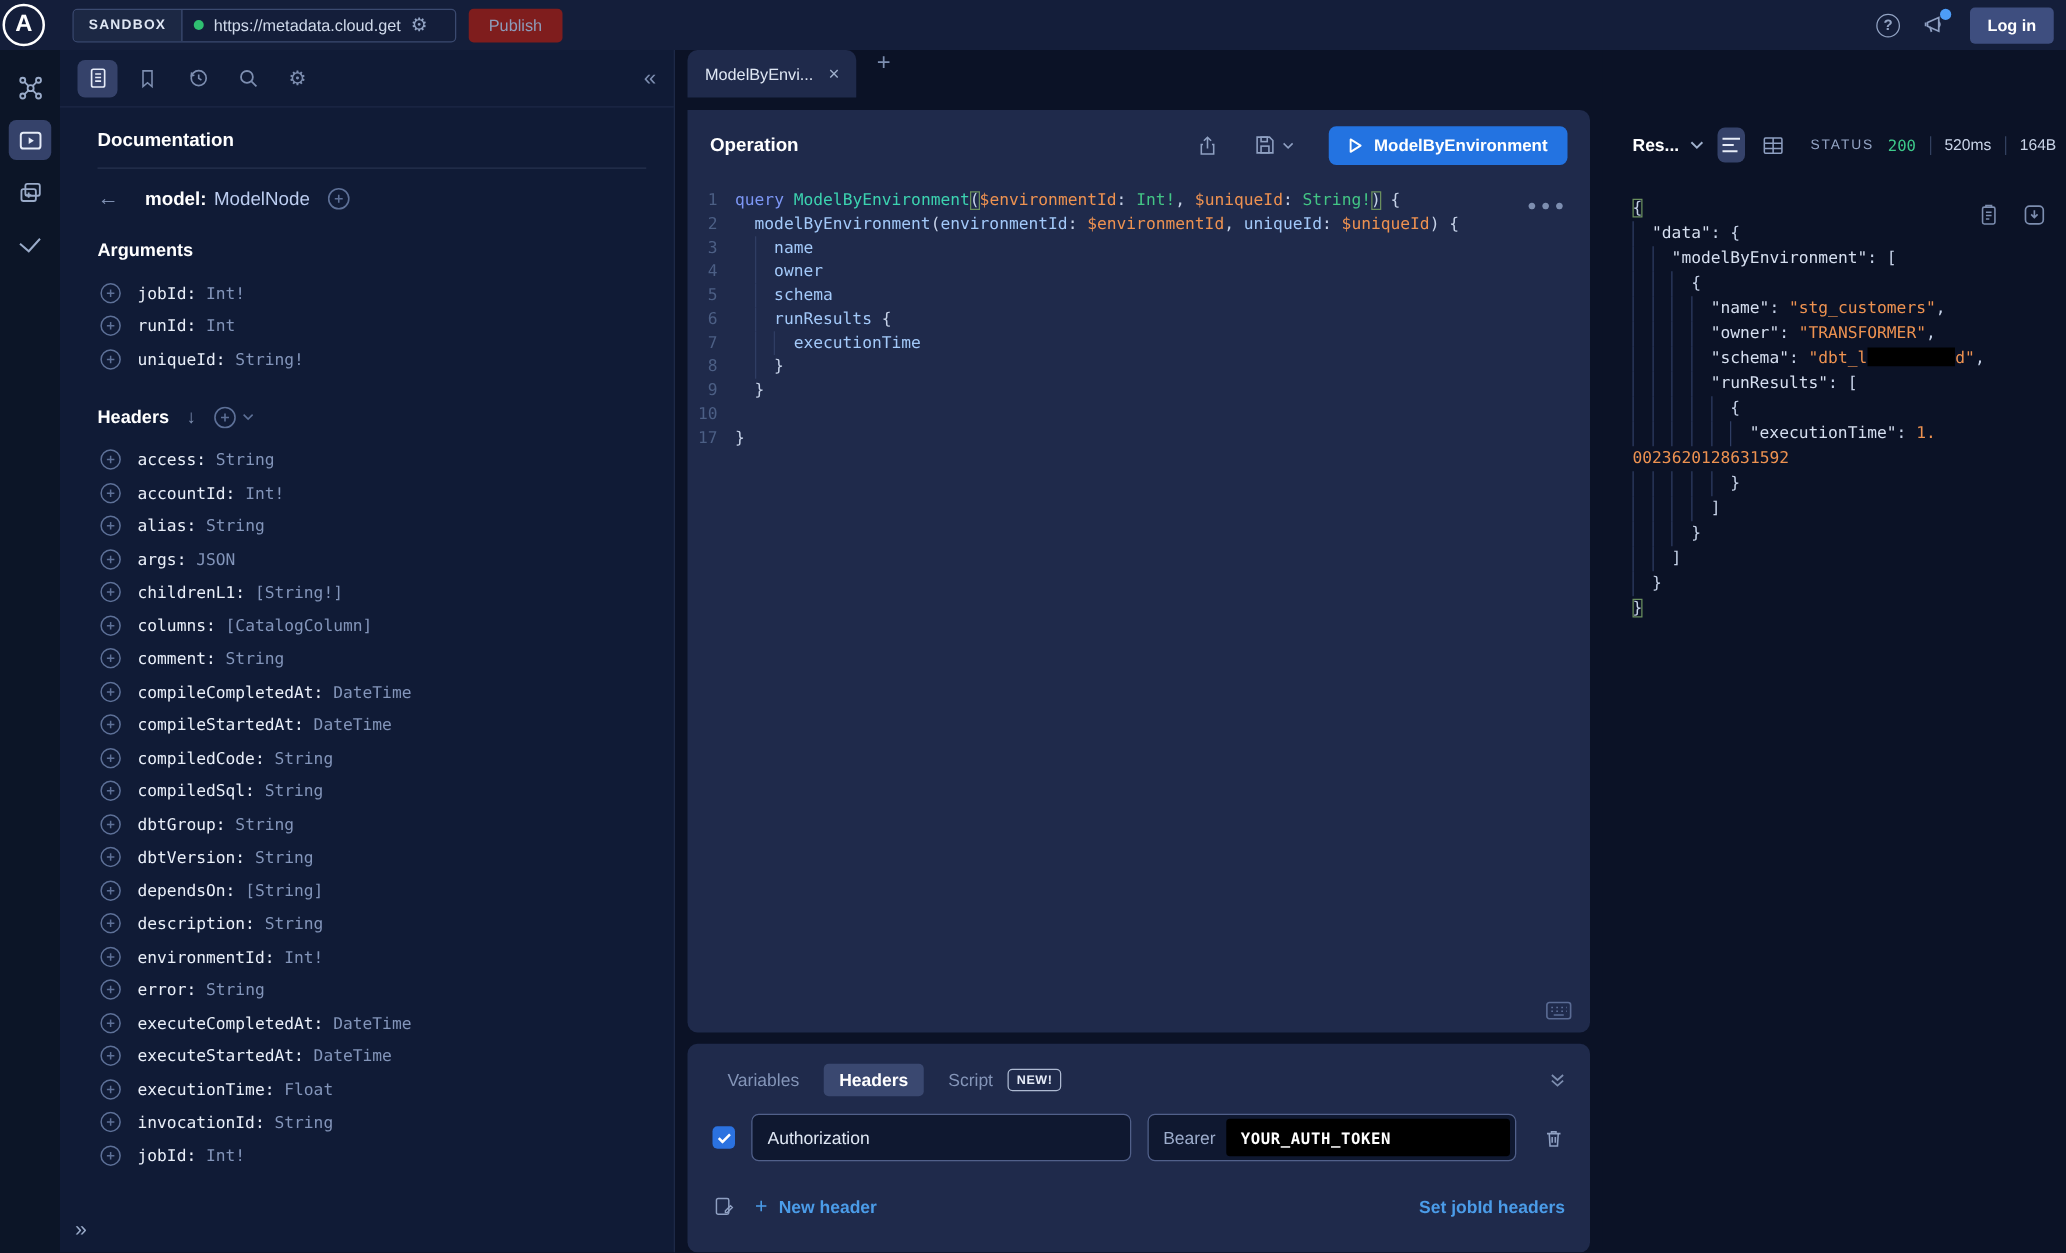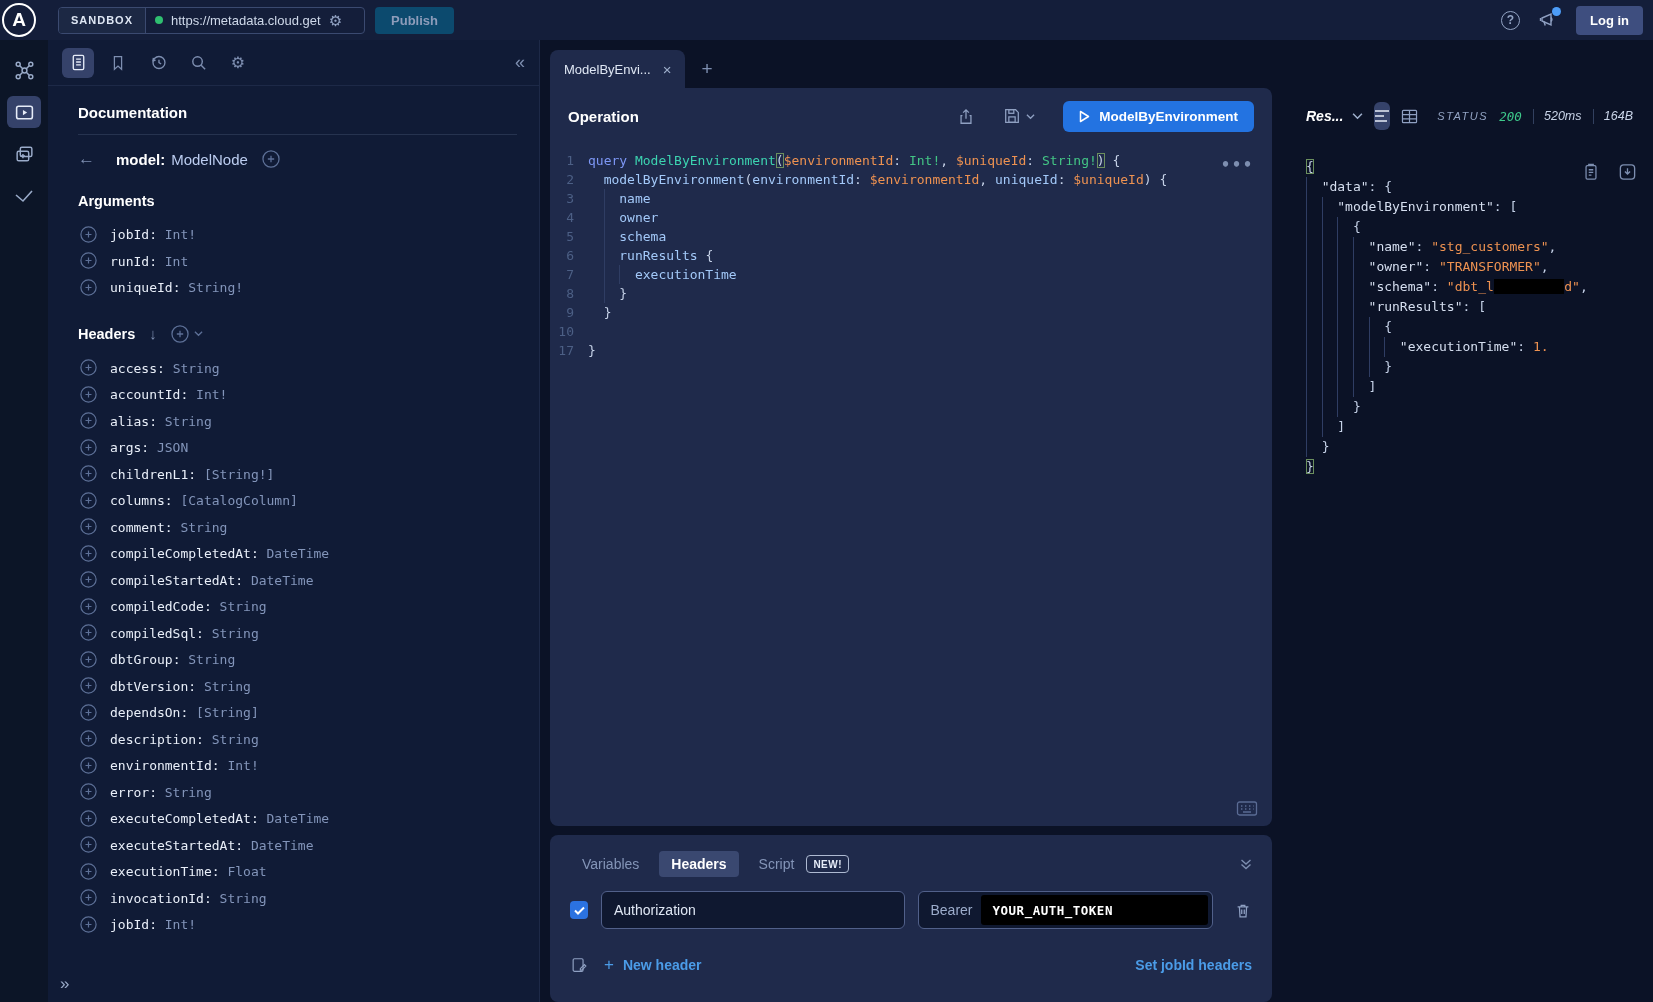--- a/index.html
+++ b/index.html
@@ -19,21 +19,21 @@
   .ic{color:#8fa0c2}
   
   .topbar{ height:40px; background:var(--topbar); display:flex; align-items:center; padding:0 10px 0 2px; flex:0 0 auto; }
   .logo{ width:34px; height:34px; border:2px solid #fff; border-radius:50%; display:flex; align-items:center; justify-content:center; font-weight:bold; font-size:19px; color:#fff; margin-right:22px; }
   .urlgroup{ display:flex; align-items:center; border:1px solid #3b4a70; border-radius:4px; height:27px; overflow:hidden; }
   .sandbox-chip{ padding:0 12px; height:100%; display:flex; align-items:center; font-size:11px; font-weight:bold; letter-spacing:1px; color:#dfe7f4; border-right:1px solid #3b4a70; background:#1c2844; }
   .url-box{ display:flex; align-items:center; gap:8px; padding:0 9px; width:218px; }
   .gdot{ width:8px; height:8px; border-radius:50%; background:#2fbf71; flex:0 0 auto;}
   .url-text{ font-size:13px; color:#cfd9ea; white-space:nowrap; overflow:hidden; }
   .gear{ font-size:15px; color:#93a4c4; line-height:1; }
-  .publish-btn{ margin-left:10px; background:#0c4a6e; color:#8d9cba; font-weight:bold; font-size:13px; border:none; border-radius:4px; padding:6px 16px; }
+  .publish-btn{ margin-left:10px; background:#7f1d1d; color:#8d9cba; font-weight:normal; font-size:13px; border:none; border-radius:4px; padding:6px 16px; }
   .topbar-right{ margin-left:auto; display:flex; align-items:center; gap:18px; }
   .help-circ{ width:19px; height:19px; border-radius:50%; border:1.5px solid #93a4c4; color:#93a4c4; font-size:12px; font-weight:bold; display:flex; align-items:center; justify-content:center; }
   .mega-wrap{ position:relative; }
   .mega-dot{ position:absolute; top:-4px; right:-3px; width:9px; height:9px; background:#4d9df8; border-radius:50%; }
   .login-btn{ background:#3e4e7f; color:#fff; font-weight:bold; font-size:13px; border:none; border-radius:4px; padding:7px 14px; }
   
   .mainrow{ flex:1; display:flex; min-height:0; }
   .rail{ width:48px; background:var(--rail); display:flex; flex-direction:column; align-items:center; padding-top:14px; gap:10px; position:relative; flex:0 0 auto;}
   .rail-btn{ width:34px; height:32px; display:flex; align-items:center; justify-content:center; border-radius:6px; color:#9aabc9; }
   .rail-btn.sel{ background:#35426a; color:#e6ecf8; }
@@ -53,21 +53,21 @@
   .sec-h{ font-weight:bold; color:#fff; font-size:14.5px; margin-top:24px; margin-bottom:12px; display:flex; align-items:center; gap:14px;}
   .mrow{ display:flex; align-items:center; gap:13px; height:26.5px; padding-left:2px;}
   .mrow .nm{ font-family:"DejaVu Sans Mono",monospace; font-size:13px; color:#e9eff9; }
   .mrow .tp{ font-family:"DejaVu Sans Mono",monospace; font-size:13px; color:#8395ba; }
   .cplus{ flex:0 0 auto; color:#5d7097; }
   .expand-right{ position:absolute; bottom:8px; left:12px; color:#9aabc9; font-size:17px; }
   .sort-ic{ color:#7d8eb0; font-size:15px; font-weight:normal;}
   .plus-chev{ display:flex; align-items:center; gap:5px; color:#5d7097;}
   
   .maincol{ flex:0 0 auto; width:742px; background:var(--mainbg); display:flex; flex-direction:column; padding:0 10px; min-height:0;}
-  .tabbar{ height:48px; display:flex; align-items:flex-end; flex:0 0 auto; }
+  .tabbar{ height:48px; display:flex; flex:0 0 auto; }
   .tab{ background:var(--card); border-radius:8px 8px 0 0; height:38px; display:flex; align-items:center; gap:12px; padding:0 14px; font-size:13px; color:#dfe7f4; }
   .tab-x{ color:#9fb0cc; font-size:15px; }
   .newtab{ color:#7d8eb0; font-size:19px; margin-left:16px; margin-bottom:8px; }
   .opcard{ background:var(--card); border-radius:0 8px 8px 8px; flex:1; display:flex; flex-direction:column; min-height:0; position:relative;}
   .ophead{ height:56px; display:flex; align-items:center; padding:0 18px; gap:28px; flex:0 0 auto;}
   .ophead .t{ font-size:15px; font-weight:bold; color:#fff; margin-right:auto;}
   .save-grp{ display:flex; align-items:center; gap:5px; color:#8fa0c2;}
   .run-btn{ background:var(--accent); border:none; border-radius:6px; color:#fff; font-weight:bold; font-size:13.5px; height:31px; padding:0 16px; display:flex; align-items:center; gap:9px; }
   .editor{ flex:1; position:relative; padding-top:7px; font-family:"DejaVu Sans Mono",monospace; font-size:13px; min-height:0;}
   .cl{ display:flex; line-height:19px; height:19px; }
@@ -95,21 +95,21 @@
   .val-box{ height:38px; border:1px solid var(--inputb); border-radius:6px; background:#0f1830; display:flex; align-items:center; padding:0 4px 0 12px; width:308px; gap:8px;}
   .val-box .pfx{ color:#9dadcc; font-size:14px; flex:0 0 auto;}
   .tok{ background:#000; border-radius:3px; height:30px; flex:1; display:flex; align-items:center; padding-left:12px; color:#fff; font-family:"DejaVu Sans Mono",monospace; font-weight:bold; font-size:12.5px; letter-spacing:0.5px;}
   .trash-btn{ color:#8fa0c2; margin-left:8px;}
   .nh-row{ display:flex; align-items:center; margin-top:26px; gap:16px;}
   .newhdr{ display:flex; align-items:center; gap:9px; color:var(--link); font-weight:bold; font-size:14px;}
   .newhdr .plus{ font-size:17px; font-weight:normal;}
   .shared{ margin-left:auto; color:var(--link); font-weight:bold; font-size:14px;}
   
   .resp{ flex:1; background:var(--mainbg); display:flex; flex-direction:column; padding:48px 0 0 24px; min-width:0;}
-  .resp-head{ height:56px; display:flex; align-items:center; gap:11px; flex:0 0 auto; padding-right:20px;font-style:italic;}
+  .resp-head{ height:56px; display:flex; align-items:center; gap:11px; flex:0 0 auto; padding-right:8px;}
   .resp-title{ font-size:14px; font-weight:bold; color:#fff; display:flex; align-items:center; gap:9px;}
   .ric{ width:30px; height:28px; border-radius:6px; display:flex; align-items:center; justify-content:center; color:#8fa0c2;}
   .ric.sel{ background:#35426a; color:#e6ecf8;}
   .status-lbl{ font-size:11px; letter-spacing:1.5px; color:#93a4c4; margin-left:8px;}
   .status-val{ font-size:12.5px; color:var(--green); font-family:"DejaVu Sans Mono",monospace;}
   .meta{ font-size:12.5px; color:#c9d4e8;}
   .vsep{ width:1px; height:15px; background:#32405f; }
   .resp-body{ position:relative; flex:1; padding-top:13px; font-family:"DejaVu Sans Mono",monospace; font-size:13px;}
   .rl{ line-height:20px; height:20px; white-space:pre;}
   .resp-acts{ position:absolute; top:18px; right:16px; display:flex; gap:18px; color:#7d8eb0;}
@@ -581,20 +581,21 @@
           <div class="rl"><span class="code"><span class="bh">{</span></span></div>
           <div class="rl"><span class="code"><span class="ig" style="height: 20px;"></span><span class="ky">"data"</span><span class="pu">: {</span></span></div>
           <div class="rl"><span class="code"><span class="ig" style="height: 20px;"></span><span class="ig" style="height: 20px;"></span><span class="ky">"modelByEnvironment"</span><span class="pu">: [</span></span></div>
           <div class="rl"><span class="code"><span class="ig" style="height: 20px;"></span><span class="ig" style="height: 20px;"></span><span class="ig" style="height: 20px;"></span><span class="pu">{</span></span></div>
           <div class="rl"><span class="code"><span class="ig" style="height: 20px;"></span><span class="ig" style="height: 20px;"></span><span class="ig" style="height: 20px;"></span><span class="ig" style="height: 20px;"></span><span class="ky">"name"</span><span class="pu">: </span><span class="st">"stg_customers"</span><span class="pu">,</span></span></div>
           <div class="rl"><span class="code"><span class="ig" style="height: 20px;"></span><span class="ig" style="height: 20px;"></span><span class="ig" style="height: 20px;"></span><span class="ig" style="height: 20px;"></span><span class="ky">"owner"</span><span class="pu">: </span><span class="st">"TRANSFORMER"</span><span class="pu">,</span></span></div>
           <div class="rl"><span class="code"><span class="ig" style="height: 20px;"></span><span class="ig" style="height: 20px;"></span><span class="ig" style="height: 20px;"></span><span class="ig" style="height: 20px;"></span><span class="ky">"schema"</span><span class="pu">: </span><span class="st">"dbt_l</span><span class="rd"></span><span class="st">d"</span><span class="pu">,</span></span></div>
           <div class="rl"><span class="code"><span class="ig" style="height: 20px;"></span><span class="ig" style="height: 20px;"></span><span class="ig" style="height: 20px;"></span><span class="ig" style="height: 20px;"></span><span class="ky">"runResults"</span><span class="pu">: [</span></span></div>
           <div class="rl"><span class="code"><span class="ig" style="height: 20px;"></span><span class="ig" style="height: 20px;"></span><span class="ig" style="height: 20px;"></span><span class="ig" style="height: 20px;"></span><span class="ig" style="height: 20px;"></span><span class="pu">{</span></span></div>
           <div class="rl"><span class="code"><span class="ig" style="height: 20px;"></span><span class="ig" style="height: 20px;"></span><span class="ig" style="height: 20px;"></span><span class="ig" style="height: 20px;"></span><span class="ig" style="height: 20px;"></span><span class="ig" style="height: 20px;"></span><span class="ky">"executionTime"</span><span class="pu">: </span><span class="nu">1.</span></span></div>
+          <div class="rl"><span class="code"><span class="nu">0023620128631592</span></span></div>
           <div class="rl"><span class="code"><span class="ig" style="height: 20px;"></span><span class="ig" style="height: 20px;"></span><span class="ig" style="height: 20px;"></span><span class="ig" style="height: 20px;"></span><span class="ig" style="height: 20px;"></span><span class="pu">}</span></span></div>
           <div class="rl"><span class="code"><span class="ig" style="height: 20px;"></span><span class="ig" style="height: 20px;"></span><span class="ig" style="height: 20px;"></span><span class="ig" style="height: 20px;"></span><span class="pu">]</span></span></div>
           <div class="rl"><span class="code"><span class="ig" style="height: 20px;"></span><span class="ig" style="height: 20px;"></span><span class="ig" style="height: 20px;"></span><span class="pu">}</span></span></div>
           <div class="rl"><span class="code"><span class="ig" style="height: 20px;"></span><span class="ig" style="height: 20px;"></span><span class="pu">]</span></span></div>
           <div class="rl"><span class="code"><span class="ig" style="height: 20px;"></span><span class="pu">}</span></span></div>
           <div class="rl"><span class="code"><span class="bh">}</span></span></div>
         </div>
       <div class="resp-acts">
         <svg width="18" height="20" viewBox="0 0 20 21" fill="none" stroke="currentColor" stroke-width="1.4">
             <rect x="4.5" y="3.5" width="11" height="15" rx="1.5"></rect>

